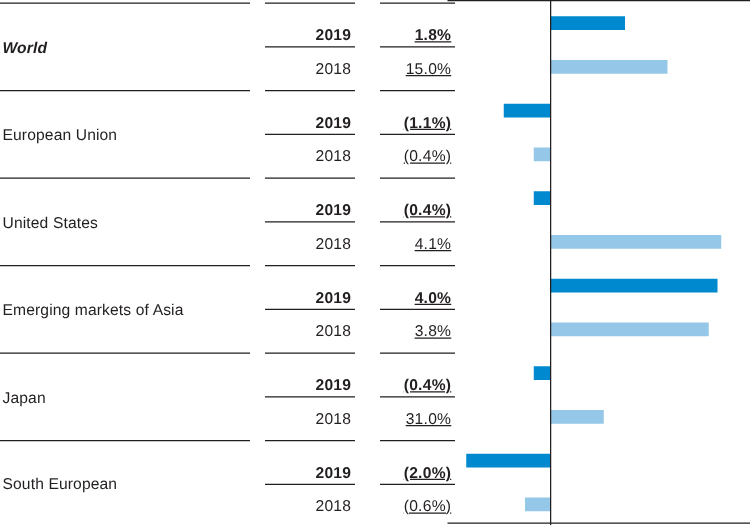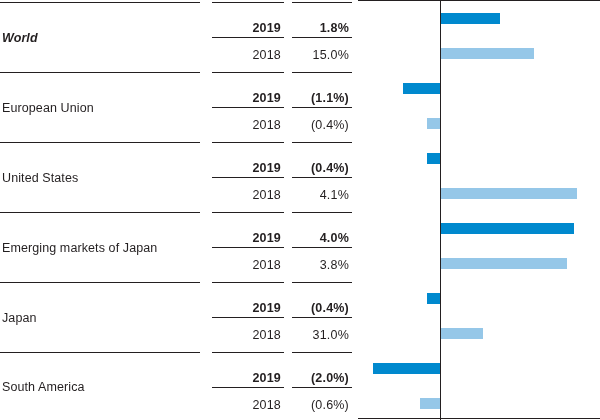--- a/index.html
+++ b/index.html
@@ -50,21 +50,21 @@
     box-sizing: border-box;
     border-top: 1.2px solid #231f20;
     height: 35px;
     display: flex;
     align-items: center;
     justify-content: flex-end;
   }
   .cell-line.bottom-edge { border-bottom: 1.2px solid #231f20; }
 
   .year-cell  { left: 212px; width: 72px; }
-  .value-cell { left: 292px; width: 60px; }
+  .value-cell { left: 304px; width: 60px; text-decoration: underline; }
 
   .year-text, .value-text {
     font-size: 12.5px;
     letter-spacing: 0.2px;
     padding-right: 3px;
     white-space: nowrap;
   }
   .bold-row .year-text,
   .bold-row .value-text { font-weight: bold; margin-top: 16px; }
 
@@ -115,27 +115,27 @@
       <div class="region-cell" style="top: 2px; font-style: italic;">
         <div class="region-label bold">World</div>
       </div>
       <div class="region-cell" style="top: 72px;">
         <div class="region-label">European Union</div>
       </div>
       <div class="region-cell" style="top: 142px;">
         <div class="region-label">United States</div>
       </div>
       <div class="region-cell" style="top: 212px;">
-        <div class="region-label">Emerging markets of Japan</div>
+        <div class="region-label">Emerging markets of Asia</div>
       </div>
       <div class="region-cell" style="top: 282px;">
         <div class="region-label">Japan</div>
       </div>
       <div class="region-cell last" style="top: 352px;">
-        <div class="region-label">South America</div>
+        <div class="region-label">South European</div>
       </div>
     </div>
 
   <div id="table-cells">
       <div class="cell-line year-cell bold-row" style="top: 2px;">
         <span class="year-text">2019</span>
       </div>
       <div class="cell-line value-cell bold-row" style="top: 2px;">
         <span class="value-text">1.8%</span>
       </div>

